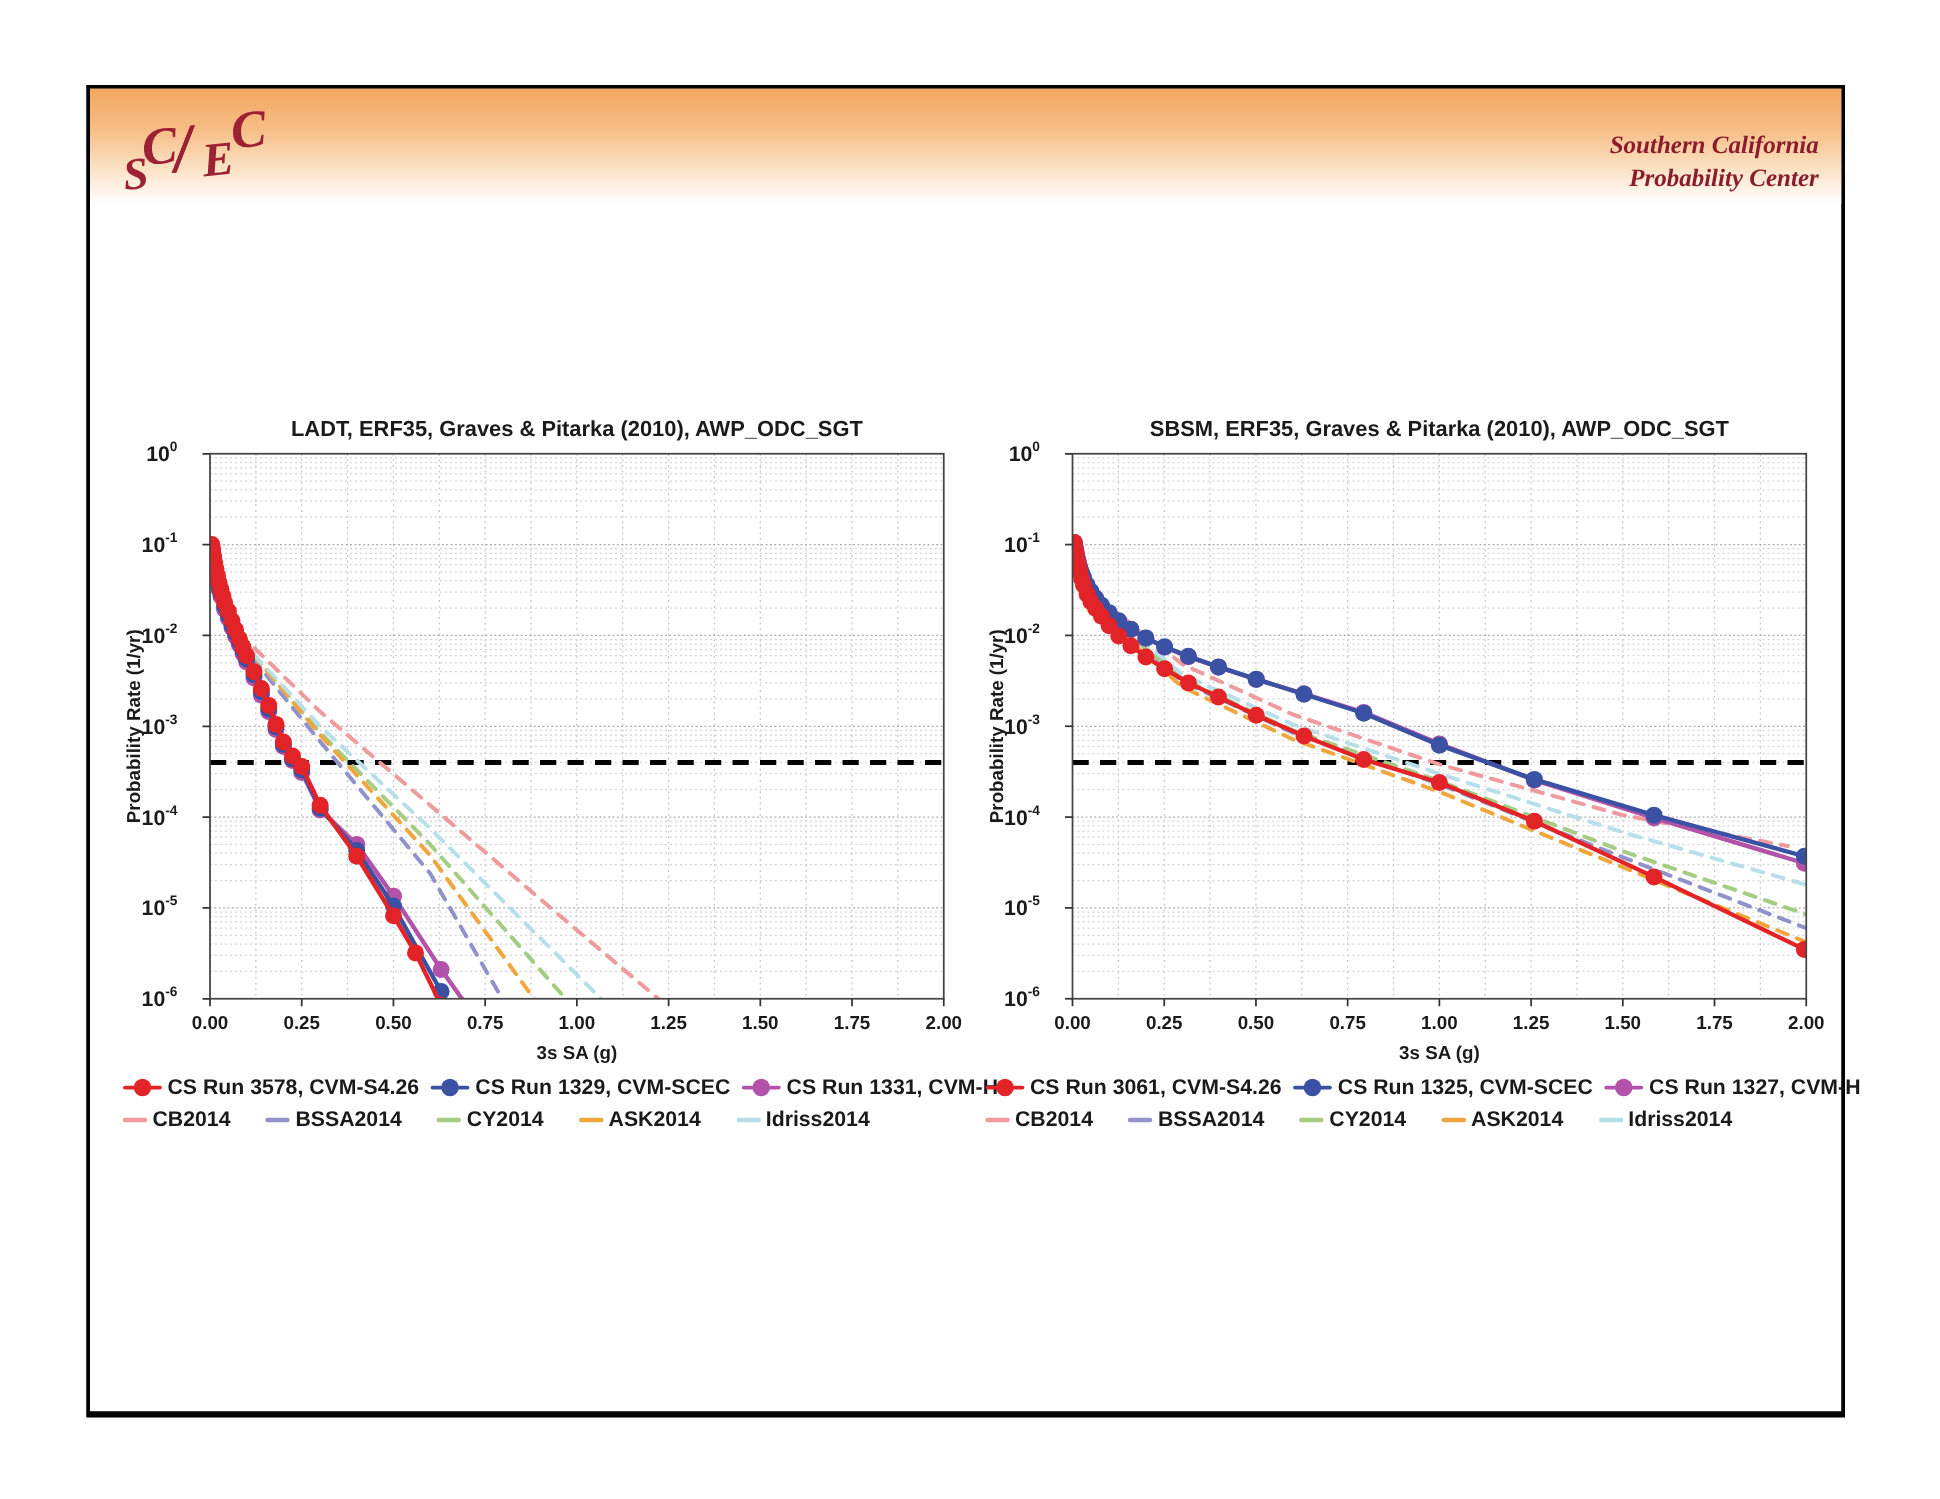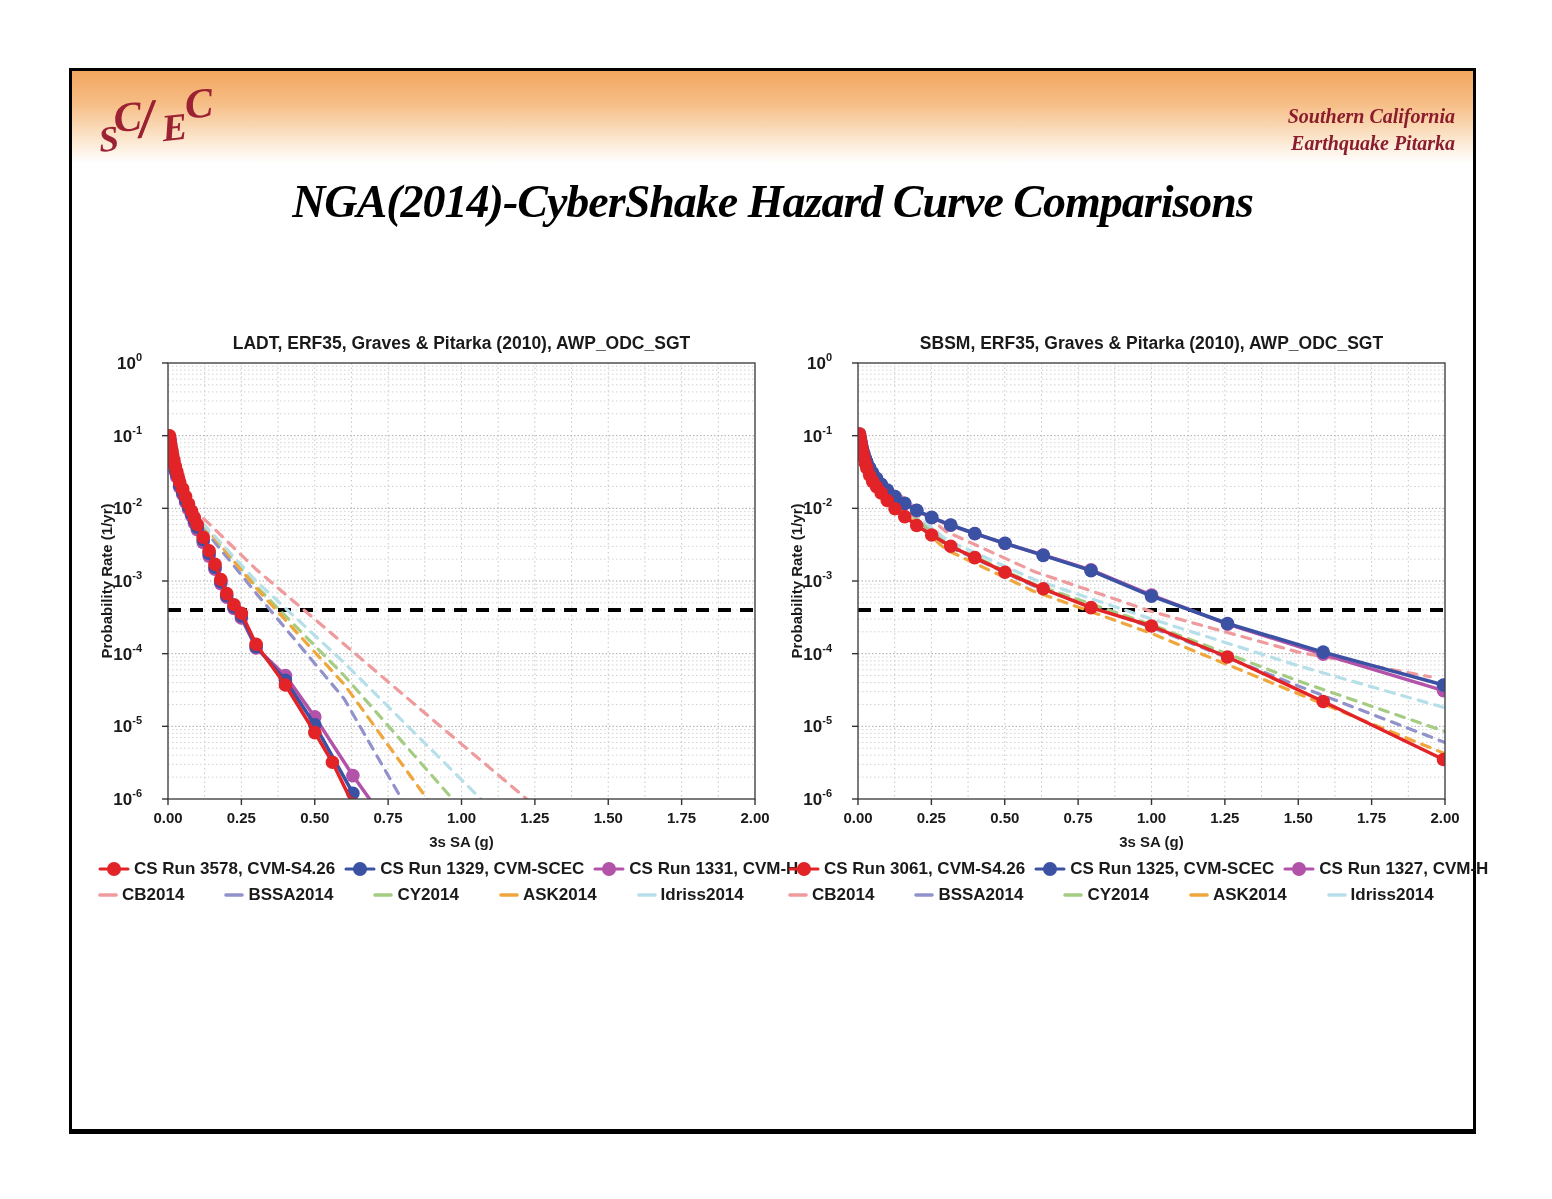--- a/index.html
+++ b/index.html
@@ -19,39 +19,38 @@
        font-family:"Liberation Serif",serif;font-style:italic;font-weight:700;
        font-size:20px;line-height:27px;margin-top:10px;}
   .title{position:absolute;top:104px;left:0;width:100%;text-align:center;margin:0;
          font-family:"Liberation Serif",serif;font-style:italic;font-weight:700;
          font-size:46px;letter-spacing:-1px;color:#000;}
   .chart{position:absolute;top:258px;width:690px;}
   #chart0{left:26px;}
   #chart1{left:716px;}
   .legend-row{display:flex;align-items:center;margin-top:2px;}
   .legend-row.r1{gap:9px;}
-  .legend-row.r2{gap:40px;margin-top:6px;}
+  .legend-row.r2{gap:28px;margin-top:6px;}
   .legend-item{display:inline-flex;align-items:center;gap:4px;
                font-size:17px;font-weight:600;color:#1a1a1a;white-space:nowrap;}
   svg text{font-family:"Liberation Sans",sans-serif;}
 </style>
 </head>
 <body>
 
 <div class="slide">
   <div class="banner">
     <div class="logo">
       <span class="lgS">S</span><span class="lgC1">C</span><span class="lgSl">//</span><span class="lgE">E</span><span class="lgC2">C</span>
     </div>
     <div class="org">
       <div>Southern California</div>
-      <div>Earthquake Pitarka</div>
+      <div>Probability Center</div>
     </div>
   </div>
-  <h1 class="title">NGA(2014)-CyberShake Hazard Curve Comparisons</h1>
   <div class="chart" id="chart0"><svg width="690" height="524" viewBox="0 0 690 524">
         <defs>
           <clipPath id="clip0">
             <rect x="70" y="34" width="587" height="436"></rect>
           </clipPath>
         </defs>
         <g>
           <line x1="106.6875" y1="34" x2="106.6875" y2="470" stroke="#c6c6c6" stroke-width="1" stroke-dasharray="1.5 3"></line>
           <line x1="143.375" y1="34" x2="143.375" y2="470" stroke="#c6c6c6" stroke-width="1" stroke-dasharray="1.5 3"></line>
           <line x1="180.0625" y1="34" x2="180.0625" y2="470" stroke="#c6c6c6" stroke-width="1" stroke-dasharray="1.5 3"></line>

